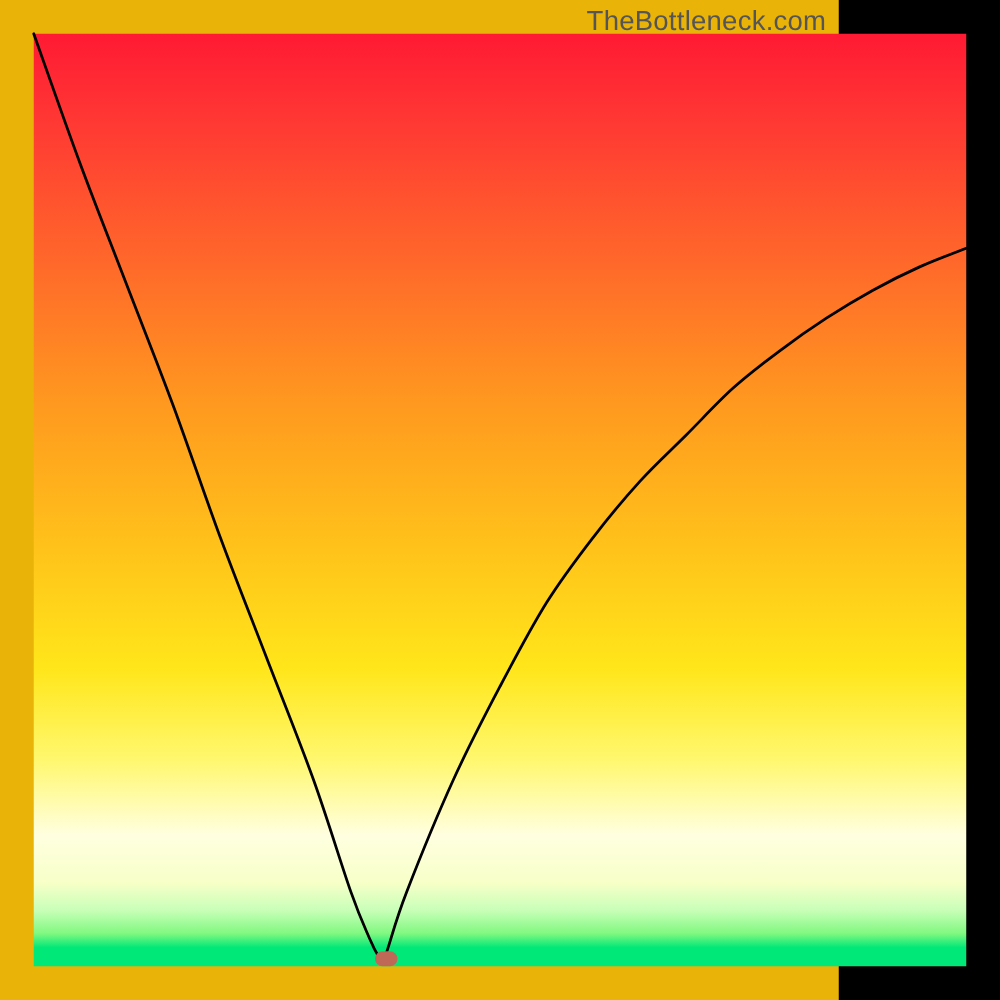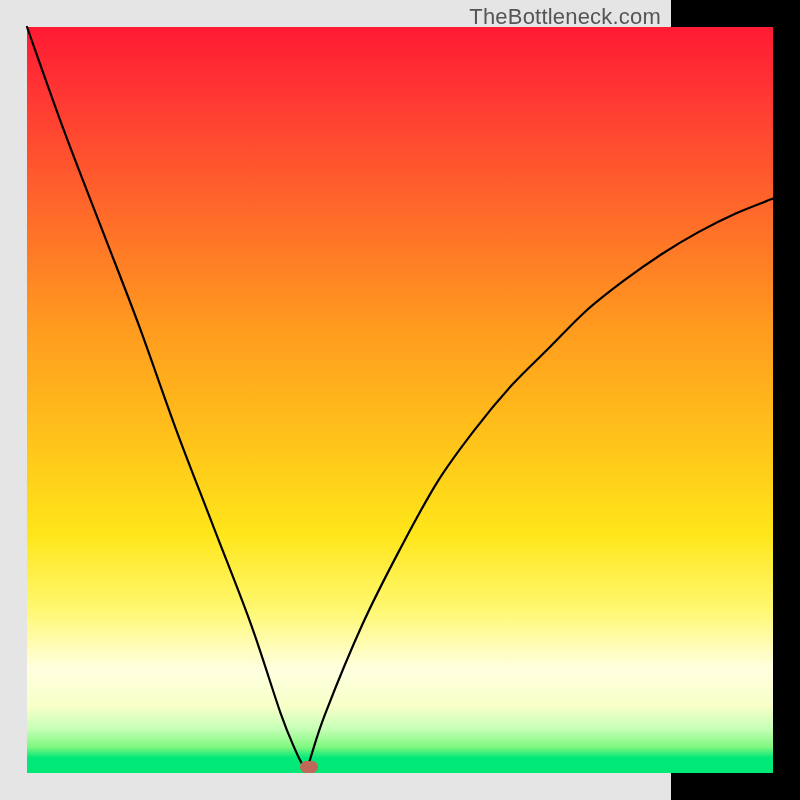--- a/index.html
+++ b/index.html
@@ -1,20 +1,20 @@
 <!DOCTYPE html>
 <html><head>
 <meta charset="utf-8">
 <style>
   * { margin: 0; padding: 0; box-sizing: border-box; }
   html, body { width: 800px; height: 800px; overflow: hidden; background: #000; }
   .frame {
     width: 671px;
     height: 800px;
-    background: #e5e5e5;
+    background: #eab308;
     position: relative;
   }
   .plot-area {
     position: absolute;
     left: 27px;
     top: 27px;
     width: 746px;
     height: 746px;
     background: linear-gradient(to bottom,
       #ff1a33 0%,

